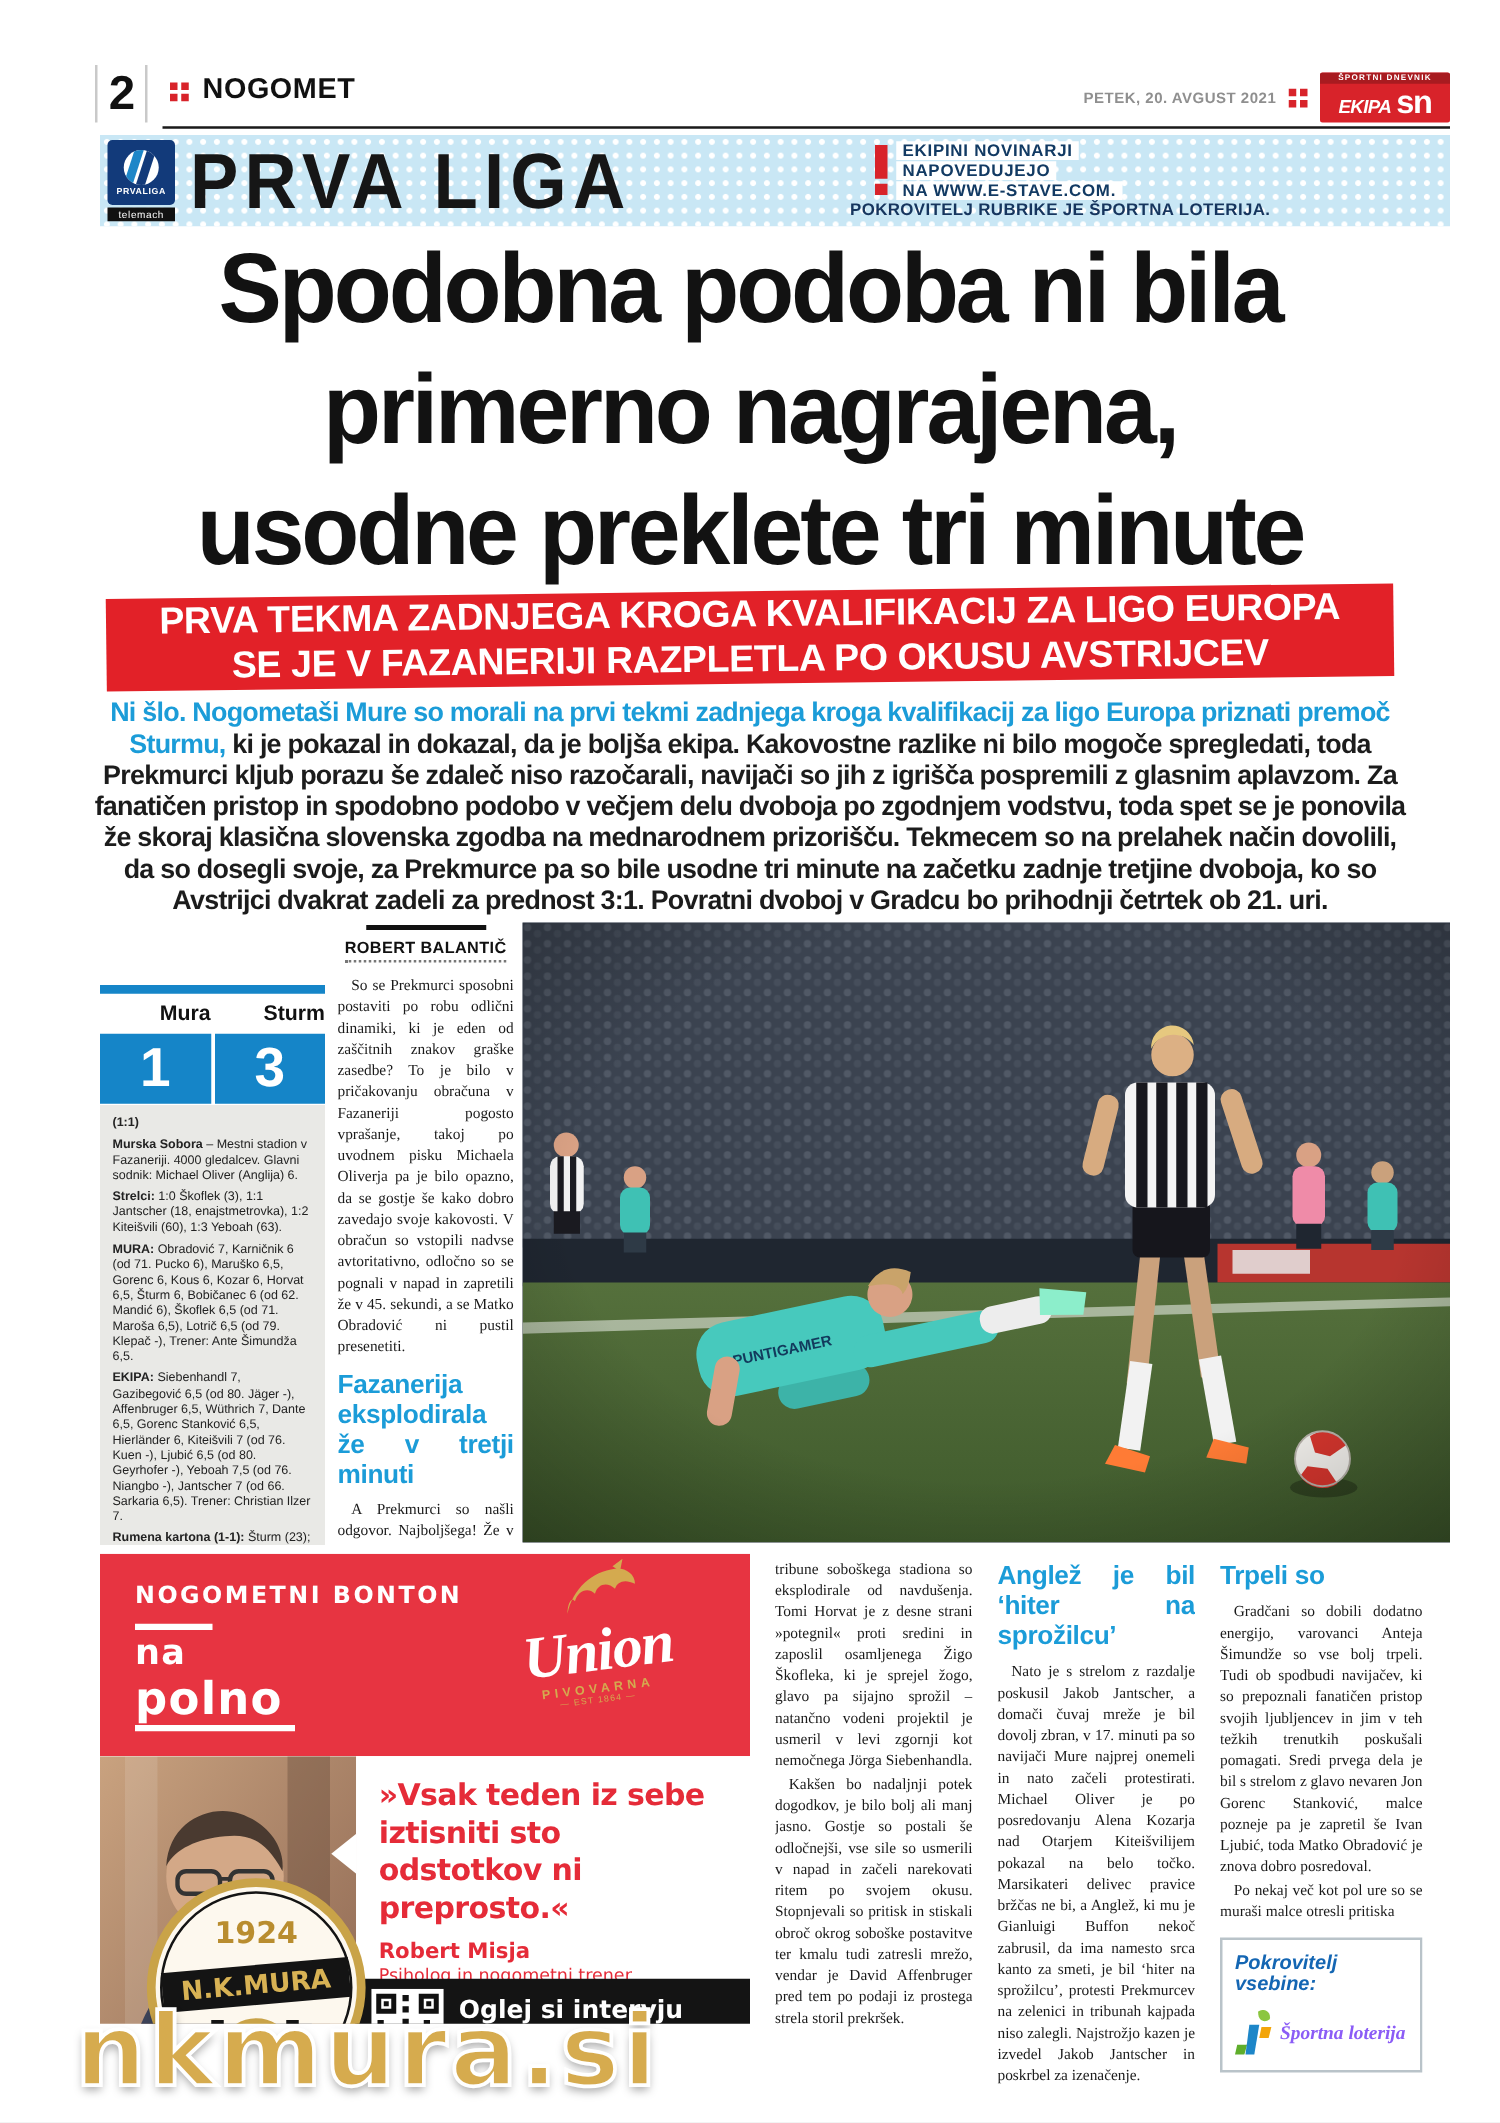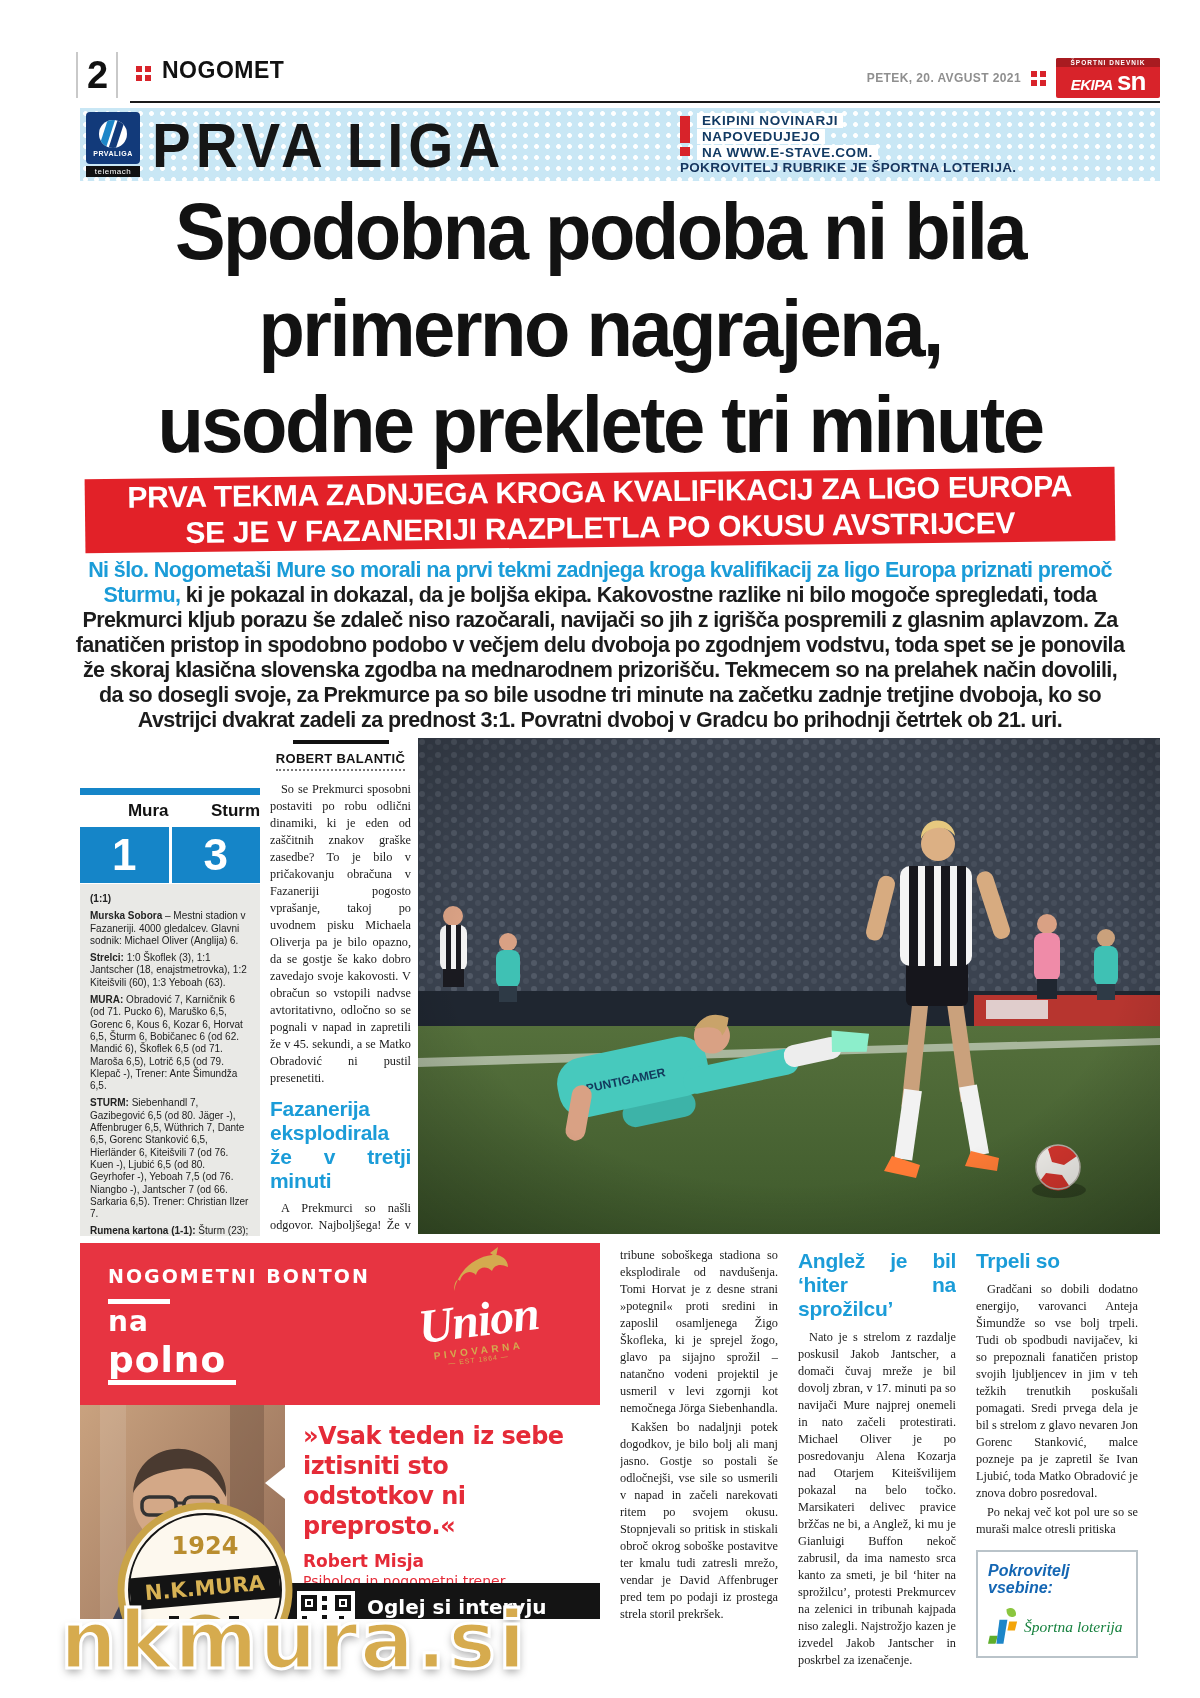--- a/index.html
+++ b/index.html
@@ -32,21 +32,21 @@
   .liga-box{width:54px;height:52px;background:#123a7a;border-radius:4px;display:flex;
             flex-direction:column;align-items:center;justify-content:center;}
   .liga-circle{width:28px;height:28px;border-radius:50%;background:#fff;position:relative;overflow:hidden;}
   .liga-circle i{position:absolute;left:4px;top:-3px;width:7px;height:36px;background:#1d86c8;transform:rotate(18deg);}
   .liga-circle b{position:absolute;left:14px;top:-3px;width:7px;height:36px;background:#123a7a;transform:rotate(18deg);}
   .liga-name{color:#fff;font-size:7px;font-weight:bold;letter-spacing:.5px;margin-top:2px;}
   .liga-sub{margin-top:2px;background:#111;color:#fff;font-size:8px;text-align:center;
             padding:1px 0;letter-spacing:.5px;}
   .banner-title{position:absolute;left:72px;top:1px;font-size:58px;font-weight:bold;
                 letter-spacing:5px;color:#161616;transform:scaleY(1.08);transform-origin:top left;}
-  .promo{position:absolute;left:600px;top:5px;display:flex;gap:7px;}
+  .promo{position:absolute;left:620px;top:5px;display:flex;gap:7px;}
   .excl{margin-top:3px;}
   .excl .e1{width:10px;height:27px;background:#d8232a;}
   .excl .e2{width:10px;height:9px;background:#d8232a;margin-top:4px;}
   .promo-lines div{display:table;background:#fff;color:#123a63;font-weight:bold;font-size:13.5px;
                    letter-spacing:.6px;padding:0 5px;margin-bottom:1px;line-height:15px;}
   .banner-sponsor{position:absolute;right:5px;top:4px;width:208px;height:44px;background:#fff;
                   border-radius:8px;display:flex;align-items:center;justify-content:flex-end;
                   gap:6px;padding:0 10px;box-sizing:border-box;}
   .lot-name{color:#1466b3;font-style:italic;font-weight:bold;font-size:17px;line-height:17px;text-align:left;}
   .sponsor-note{position:absolute;left:600px;top:52px;width:475px;font-size:13.5px;font-weight:bold;
@@ -95,21 +95,21 @@
 
   
   .bcol{position:absolute;top:1247px;width:158px;height:450px;overflow:hidden;}
   .bcol1{left:620px;} .bcol2{left:798px;} .bcol3{left:976px;width:162px;}
   .bcol .bluehead{margin:2px 0 8px;}
   .sponsorbox{border:2px solid #b9c3c9;background:#fff;margin-top:12px;padding:10px 10px 12px;
               box-sizing:border-box;width:162px;}
   .sponsor-title{color:#1466b3;font-style:italic;font-weight:bold;font-size:16px;
                  font-family:"Liberation Sans",sans-serif;}
   .sponsor-row{display:flex;align-items:center;gap:6px;margin-top:12px;}
-  .sponsor-name{color:#15803d;font-style:italic;font-weight:normal;font-size:15.5px;}
+  .sponsor-name{color:#8b5cf6;font-style:italic;font-weight:bold;font-size:15.5px;}
 
   
   .ad{position:absolute;left:80px;top:1243px;width:520px;height:376px;overflow:hidden;}
   .ad-red{position:absolute;left:0;top:0;width:520px;height:162px;background:#e73441;}
   .ad-kicker{position:absolute;left:28px;top:22px;color:#fff;font-weight:bold;font-size:19px;
              letter-spacing:2px;font-family:"DejaVu Sans",sans-serif;}
   .napolno{position:absolute;left:28px;top:56px;color:#fff;font-family:"DejaVu Sans",sans-serif;}
   .np-na{font-size:28px;font-weight:bold;line-height:36px;border-top:5px solid #fff;width:62px;letter-spacing:1px;}
   .np-polno{font-size:36px;font-weight:bold;line-height:40px;border-bottom:5px solid #fff;
             width:128px;letter-spacing:1px;}
@@ -222,21 +222,21 @@
     <div class="score-nums">
       <div>1</div>
       <div>3</div>
     </div>
   </div>
   <div class="stats">
     <p><span class="b">(1:1)</span><span></span></p>
     <p><span class="b">Murska Sobora</span><span> – Mestni stadion v Fazaneriji. 4000 gledalcev. Glavni sodnik: Michael Oliver (Anglija) 6.</span></p>
     <p><span class="b">Strelci:</span><span> 1:0 Škoflek (3), 1:1 Jantscher (18, enajstmetrovka), 1:2 Kiteišvili (60), 1:3 Yeboah (63).</span></p>
     <p><span class="b">MURA:</span><span> Obradović 7, Karničnik 6 (od 71. Pucko 6), Maruško 6,5, Gorenc 6, Kous 6, Kozar 6, Horvat 6,5, Šturm 6, Bobičanec 6 (od 62. Mandić 6), Škoflek 6,5 (od 71. Maroša 6,5), Lotrič 6,5 (od 79. Klepač -), Trener: Ante Šimundža 6,5.</span></p>
-    <p><span class="b">STURM:</span><span> Siebenhandl 7, Gazibegović 6,5 (od 80. Jäger -), Affenbruger 6,5, Wüthrich 7, Dante 6,5, Gorenc Stanković 6,5, Hierländer 6, Kiteišvili 7 (od 76. Kuen -), Ljubić 6,5 (od 80. Geyrhofer -), Yeboah 7,5 (od 76. Niangbo -), Jantscher 7 (od 66. Sarkaria 6,5). Trener: Christian Ilzer 7.</span></p>
+    <p><span class="b">EKIPA:</span><span> Siebenhandl 7, Gazibegović 6,5 (od 80. Jäger -), Affenbruger 6,5, Wüthrich 7, Dante 6,5, Gorenc Stanković 6,5, Hierländer 6, Kiteišvili 7 (od 76. Kuen -), Ljubić 6,5 (od 80. Geyrhofer -), Yeboah 7,5 (od 76. Niangbo -), Jantscher 7 (od 66. Sarkaria 6,5). Trener: Christian Ilzer 7.</span></p>
     <p><span class="b">Rumena kartona (1-1):</span><span> Šturm (23); Gorenc Stanković (34).</span></p>
 
   </div>
 
   <div class="artcol">
     <div class="author-wrap">
       <div class="author-bar"></div>
       <span class="author">ROBERT BALANTIČ</span>
     </div>
     <div class="serif">

